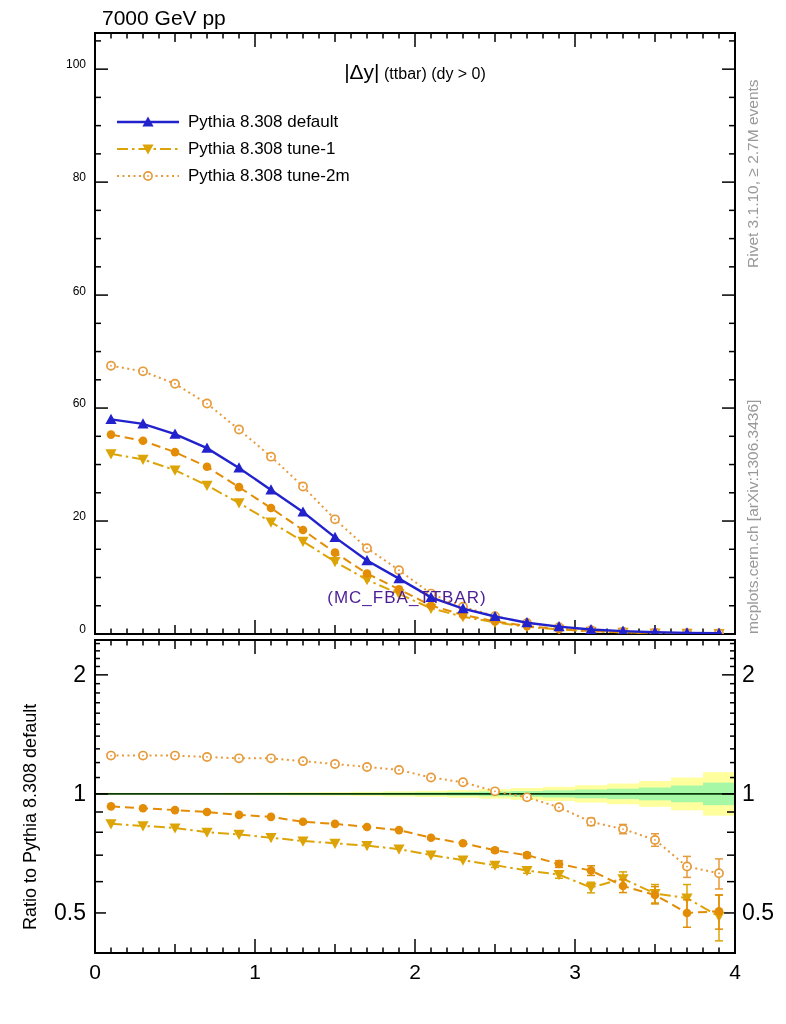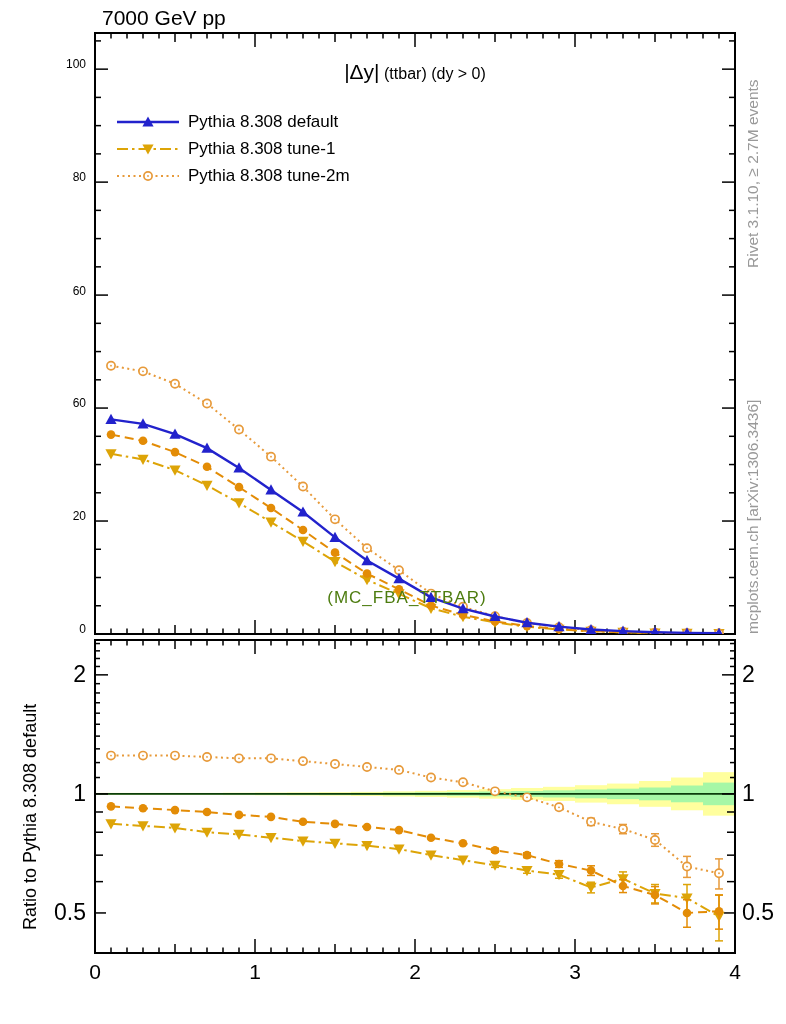--- a/index.html
+++ b/index.html
@@ -9,21 +9,21 @@
   .hdr{position:absolute;top:6px;font-size:21px;white-space:nowrap;}
   #hdr-left{left:102px;}
   #hdr-right{left:95px;width:640px;text-align:right;}
   #plot-title{position:absolute;left:95px;width:640px;top:60px;text-align:center;white-space:nowrap;}
   .title-big{font-size:21px;}
   .title-small{font-size:16px;margin-top:23px;}
   #legend{position:absolute;left:116px;top:108px;}
   .legend-row{display:flex;align-items:center;height:27px;}
   .ltext{font-size:17px;margin-left:8px;white-space:nowrap;}
   #watermark{position:absolute;left:95px;width:624px;top:588px;text-align:center;
-             font-size:17px;color:#4d7c0f;letter-spacing:1px;}
+             font-size:17px;color:#4c1d95;letter-spacing:1px;}
   .vnote{position:absolute;white-space:nowrap;font-size:15.5px;color:#999999;
          transform:rotate(-90deg);transform-origin:0 0;}
   #note-rivet{left:744px;top:268px;}
   #note-mcplots{left:744px;top:634px;}
   #ratio-ylabel{position:absolute;left:20px;top:930px;white-space:nowrap;font-size:18px;color:#000;
                 transform:rotate(-90deg);transform-origin:0 0;}
   .ytick{position:absolute;left:34px;width:52px;text-align:right;font-size:12px;}
   .rtickL{position:absolute;left:30px;width:56px;text-align:right;font-size:23px;}
   .rtickR{position:absolute;left:742px;width:60px;text-align:left;font-size:23px;}
   .xtick{position:absolute;width:44px;text-align:center;font-size:21px;top:960px;}

